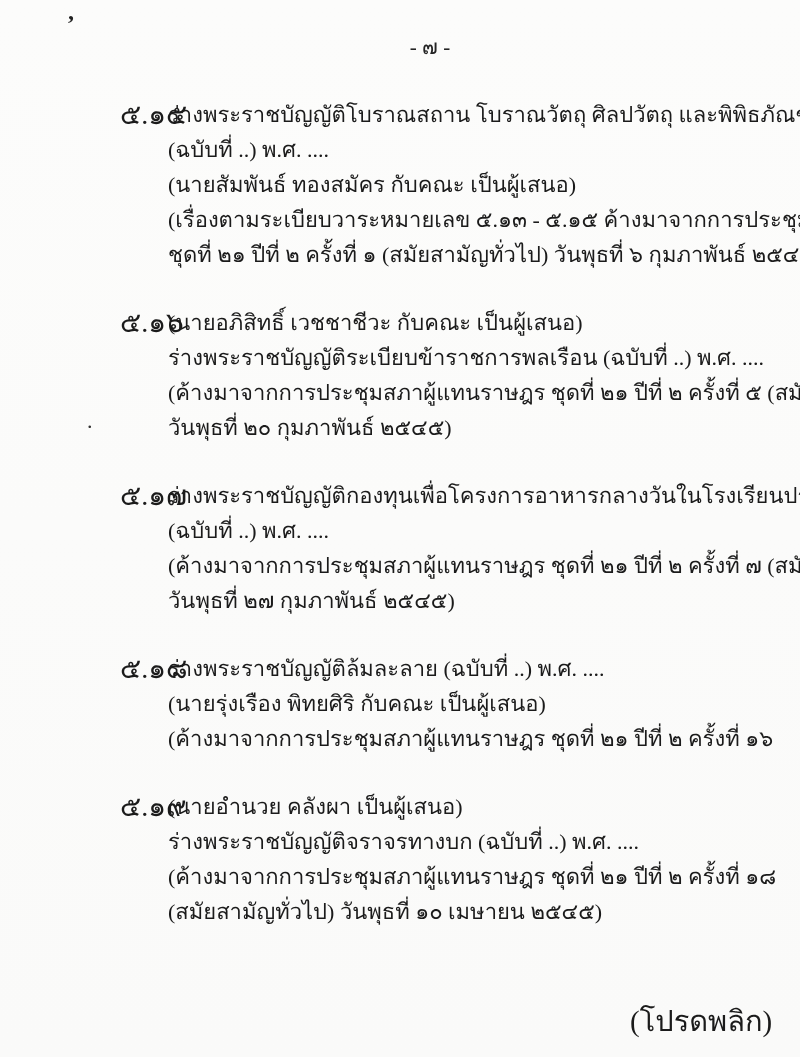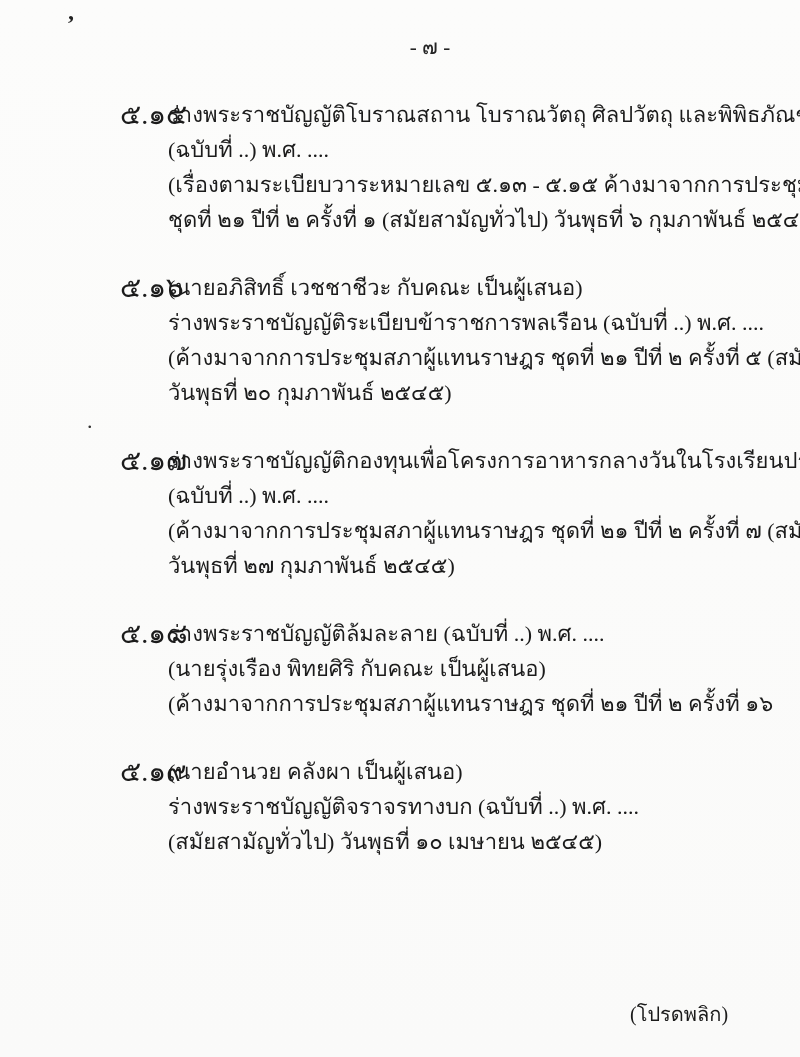--- a/index.html
+++ b/index.html
@@ -70,41 +70,42 @@
   .line {
     font-size: 22px;
     line-height: 35px;
     white-space: nowrap;
     color: #1b1b1b;
   }
   .flip-note {
     position: absolute;
     top: 998px;
     left: 630px;
-    font-size: 20px;
+    font-size: 29px;
     color: #1b1b1b;
   }
 </style>
 </head>
 <body>
 
 <div class="page">
 
   <span class="stray-comma">,</span>
 
   <div class="page-number">- ๗ -</div>
 
   <span class="stray-dot">.</span>
 
   <div class="items">
   <div class="item">
     <span class="item-number">๕.๑๕</span>
     <div class="item-lines">
           <div class="line">ร่างพระราชบัญญัติโบราณสถาน โบราณวัตถุ ศิลปวัตถุ และพิพิธภัณฑสถานแห่งชาติ</div>
           <div class="line">(ฉบับที่ ..) พ.ศ. ....</div>
+          <div class="line">(นายสัมพันธ์  ทองสมัคร  กับคณะ  เป็นผู้เสนอ)</div>
           <div class="line">(เรื่องตามระเบียบวาระหมายเลข ๕.๑๓ - ๕.๑๕ ค้างมาจากการประชุมสภาผู้แทนราษฎร</div>
           <div class="line">ชุดที่ ๒๑ ปีที่ ๒ ครั้งที่ ๑ (สมัยสามัญทั่วไป) วันพุธที่ ๖ กุมภาพันธ์ ๒๕๔๕)</div>
         </div>
   </div>
 
   <div class="item">
     <span class="item-number">๕.๑๖</span>
     <div class="item-lines">
           <div class="line">(นายอภิสิทธิ์  เวชชาชีวะ  กับคณะ  เป็นผู้เสนอ)</div>
           <div class="line">ร่างพระราชบัญญัติระเบียบข้าราชการพลเรือน (ฉบับที่ ..) พ.ศ. ....</div>
@@ -130,20 +131,21 @@
           <div class="line">(นายรุ่งเรือง  พิทยศิริ  กับคณะ  เป็นผู้เสนอ)</div>
           <div class="line">(ค้างมาจากการประชุมสภาผู้แทนราษฎร ชุดที่ ๒๑ ปีที่ ๒ ครั้งที่ ๑๖</div>
         </div>
   </div>
 
   <div class="item">
     <span class="item-number">๕.๑๙</span>
     <div class="item-lines">
           <div class="line">(นายอำนวย  คลังผา  เป็นผู้เสนอ)</div>
           <div class="line">ร่างพระราชบัญญัติจราจรทางบก (ฉบับที่ ..) พ.ศ. ....</div>
+          <div class="line">(ค้างมาจากการประชุมสภาผู้แทนราษฎร ชุดที่ ๒๑ ปีที่ ๒ ครั้งที่ ๑๘</div>
           <div class="line">(สมัยสามัญทั่วไป) วันพุธที่ ๑๐ เมษายน ๒๕๔๕)</div>
         </div>
   </div>
 </div>
 
   <div class="flip-note">(โปรดพลิก)</div>
 
 </div>
 
 </body></html>

